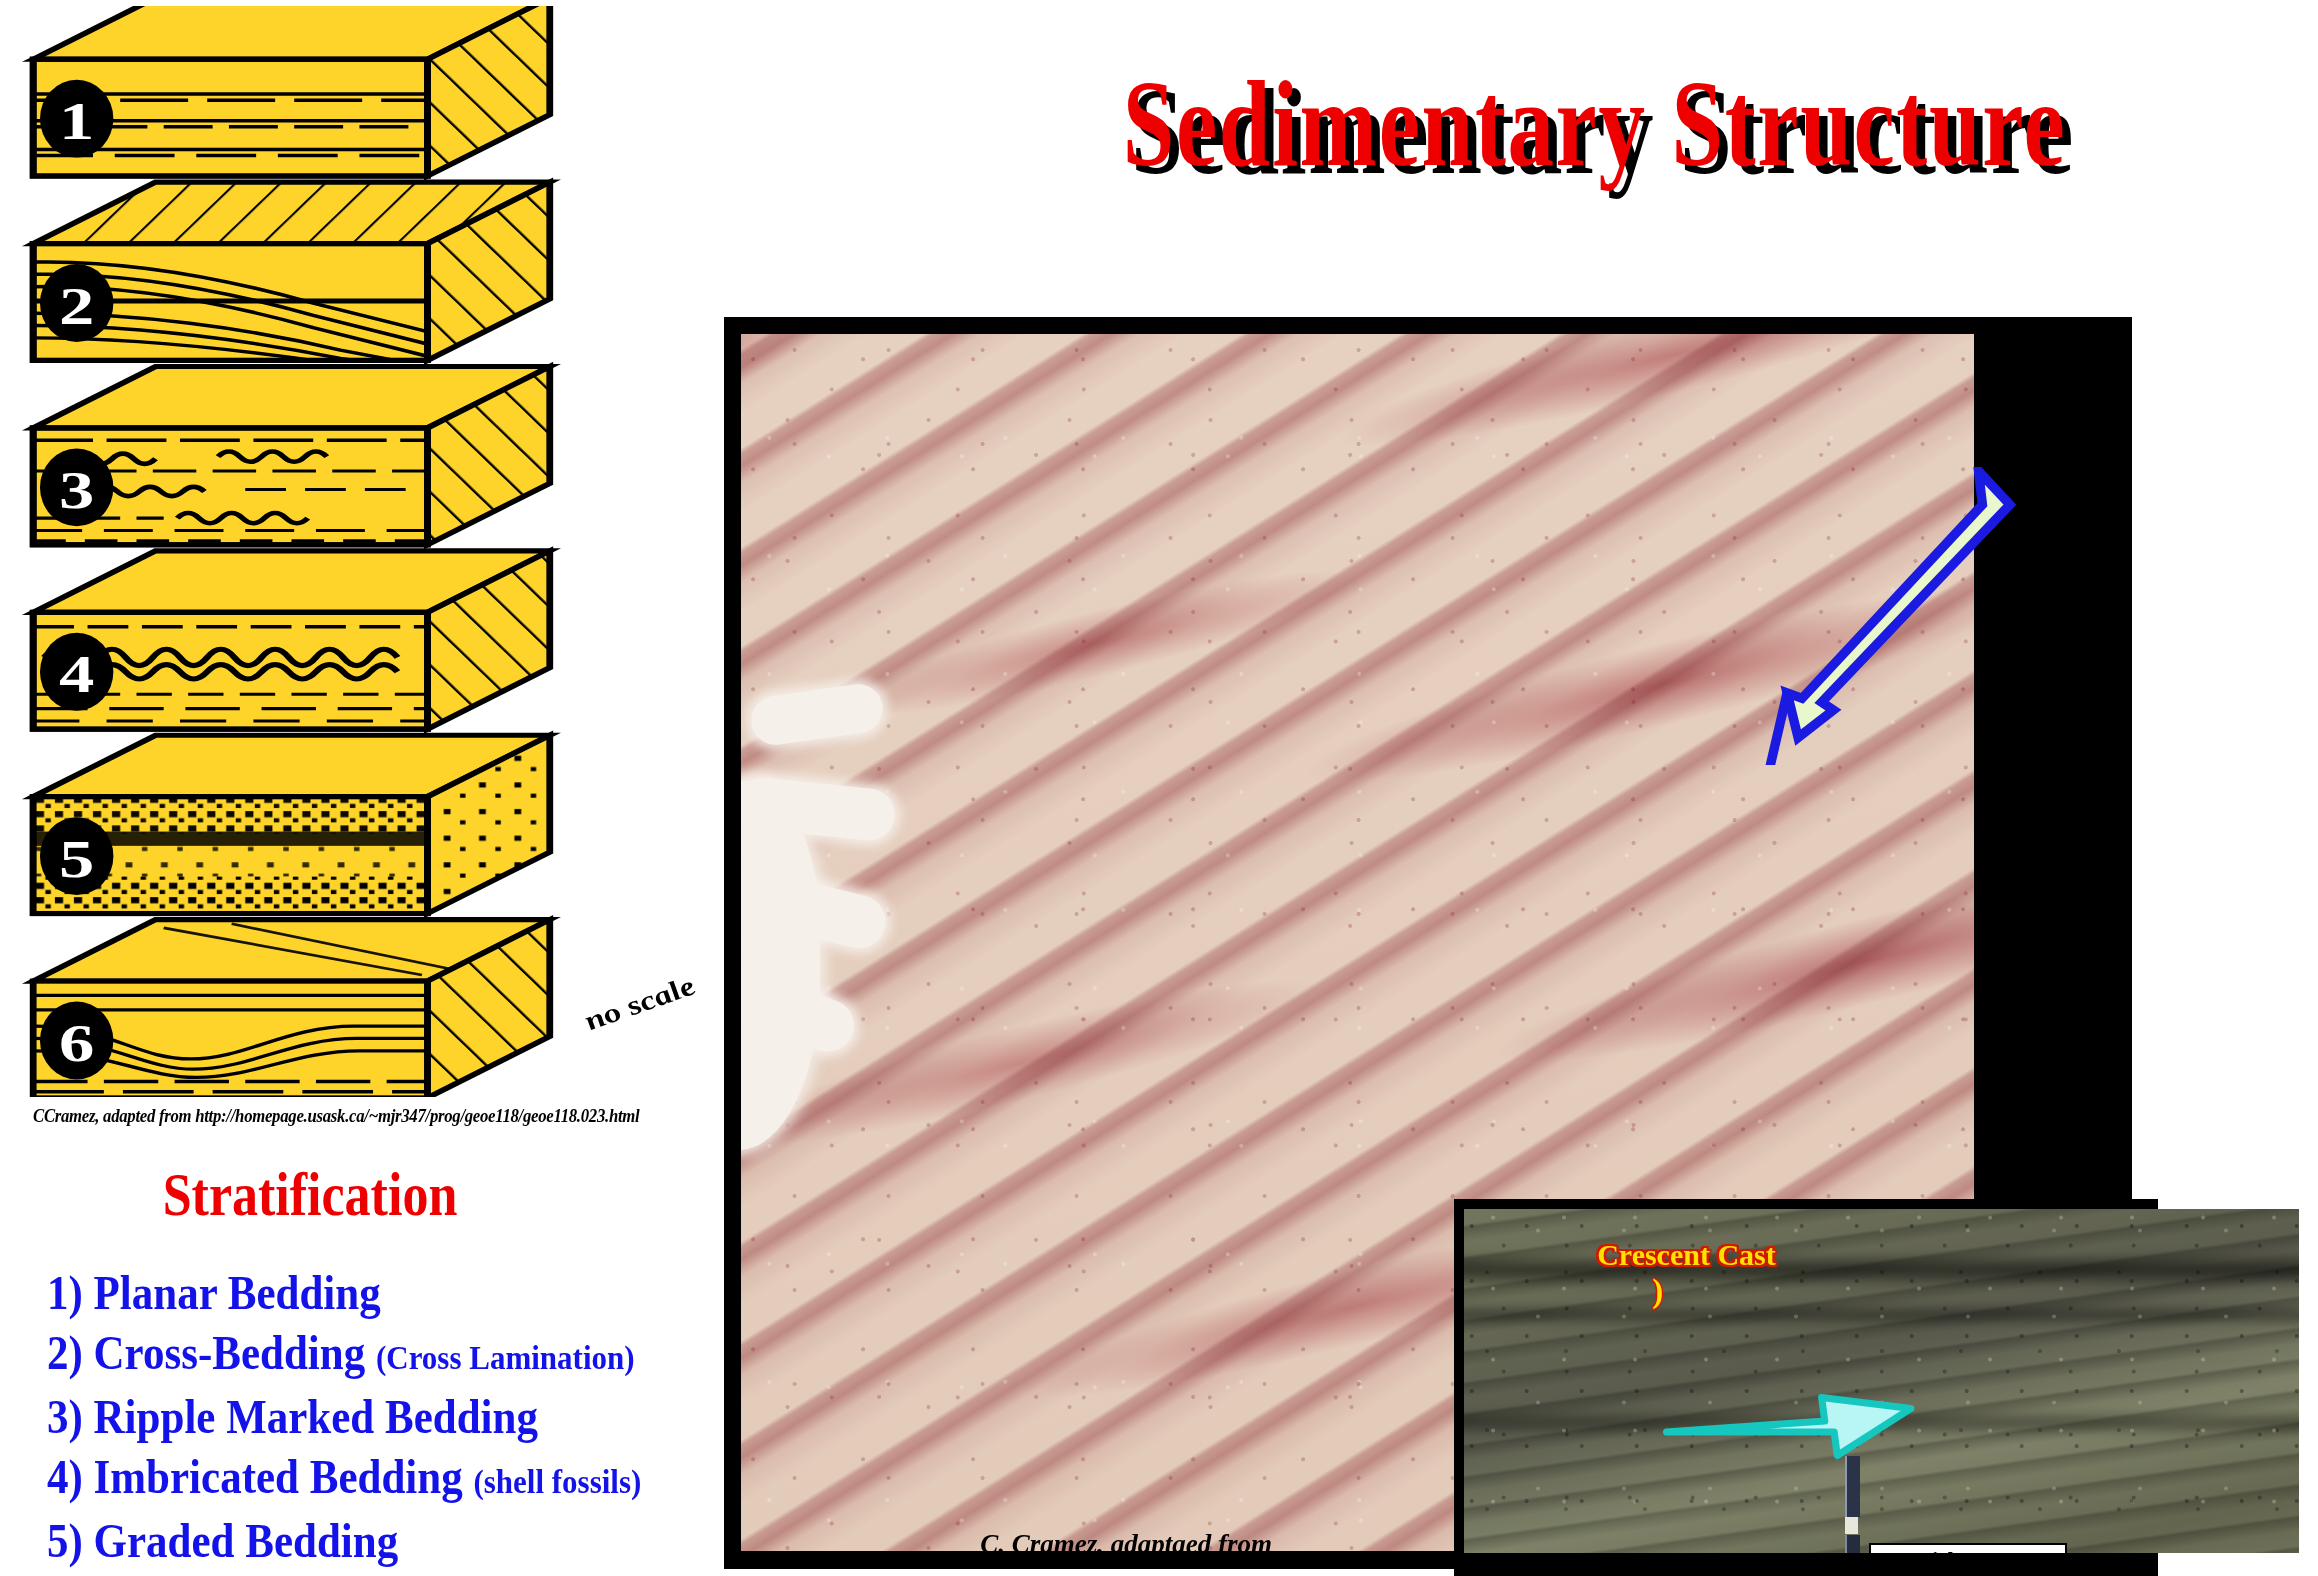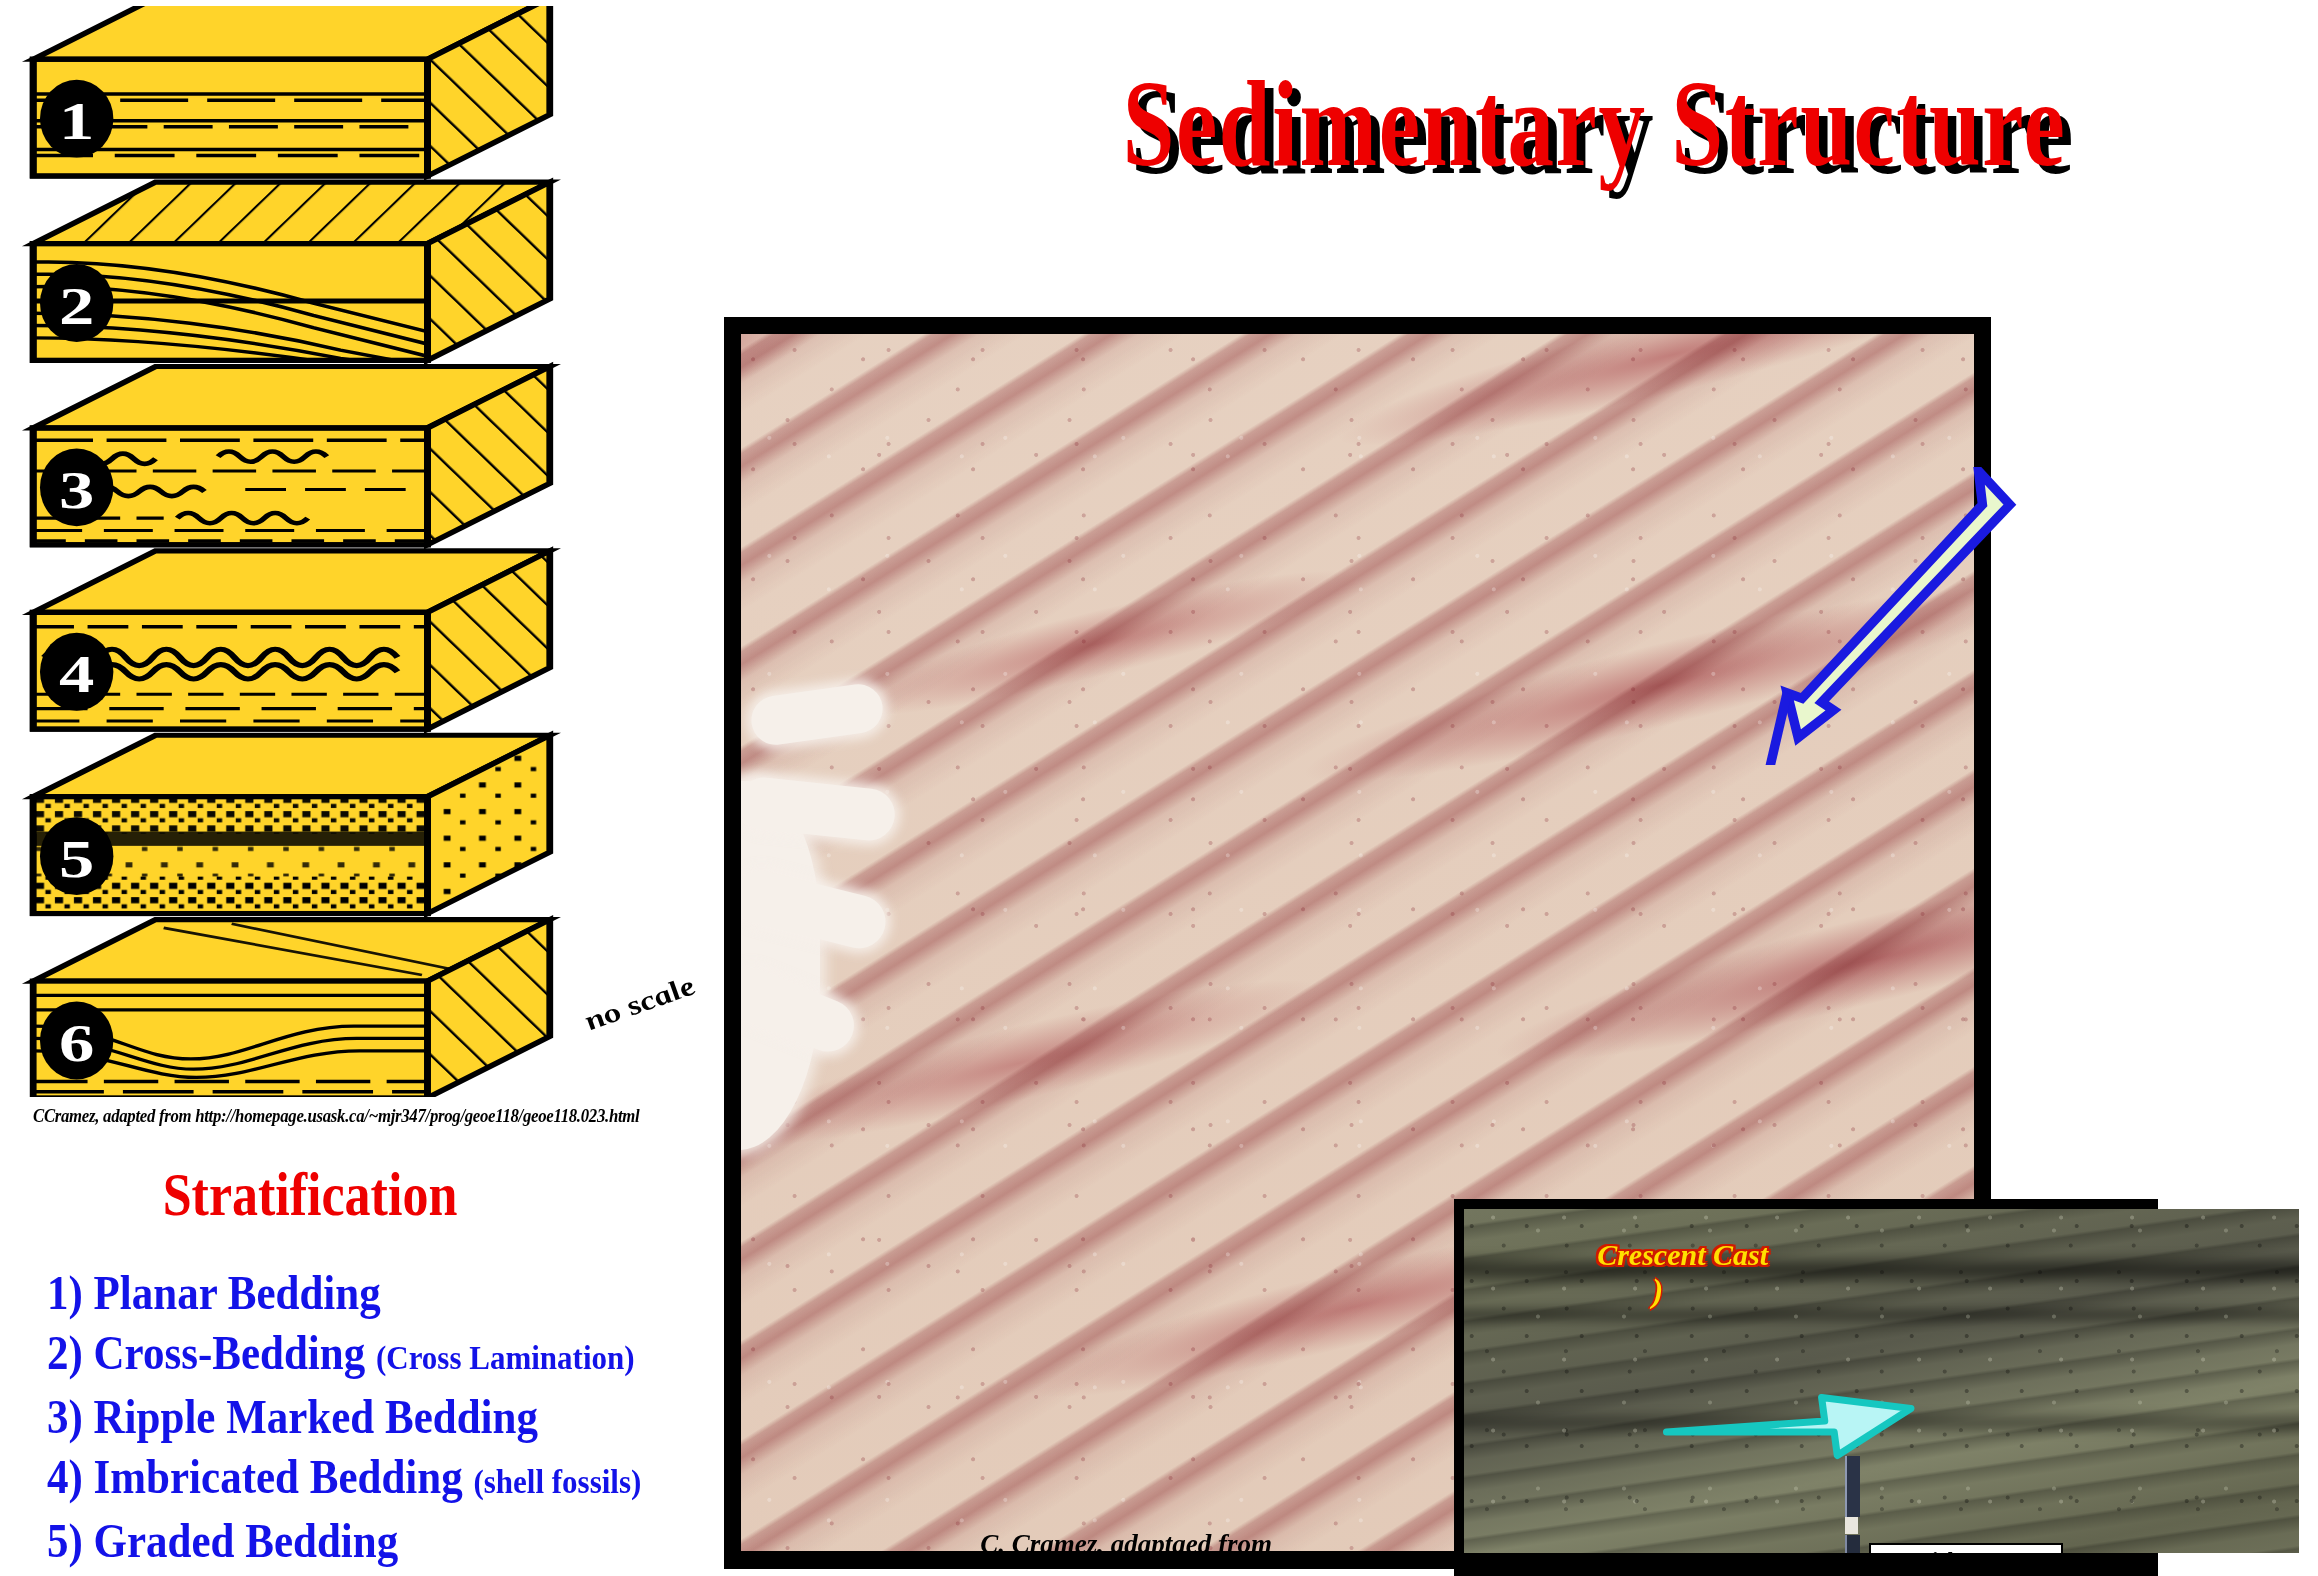--- a/index.html
+++ b/index.html
@@ -27,21 +27,21 @@
   #strat-head{position:absolute;left:0px;top:1160px;width:620px;text-align:center;
       font-family:"Liberation Serif",serif;font-weight:bold;font-size:52px;
       color:#ee0000;transform:scaleY(1.18);transform-origin:center top;}
   #strat-list{position:absolute;left:47px;top:1260px;width:675px;}
   .strat-item{font-family:"Liberation Serif",serif;font-weight:bold;
       color:#1312e8;font-size:43px;line-height:60px;white-space:nowrap;
       transform:scaleY(1.12);transform-origin:left top;}
   .strat-sub{font-size:31px;}
 
   
-  #photo-frame{position:absolute;left:724px;top:317px;width:1267px;height:1252px;
+  #photo-frame{position:absolute;left:724px;top:317px;width:1408px;height:1252px;
       background:#000000;padding:4px;box-sizing:border-box;}
   #photo-inner{position:absolute;left:17.3px;top:17.3px;width:1233px;height:1217px;
       overflow:hidden;background:#d9bda9;}
   .rockbg{position:absolute;inset:0;
      background:
       radial-gradient(ellipse 204px 55px at 18% 8%,  rgba(150,28,40,.55), rgba(150,28,40,0) 70%),
       radial-gradient(ellipse 298px 47px at 62% 5%,  rgba(150,28,40,.50), rgba(150,28,40,0) 70%),
       radial-gradient(ellipse 236px 43px at 92% 12%, rgba(140,25,38,.62), rgba(140,25,38,0) 70%),
       radial-gradient(ellipse 330px 36px at 75% 22%, rgba(150,28,40,.45), rgba(150,28,40,0) 72%),
       radial-gradient(ellipse 259px 31px at 40% 30%, rgba(155,35,45,.40), rgba(155,35,45,0) 72%),
@@ -81,21 +81,21 @@
   .photo-caption{position:absolute;left:7.9px;top:1193px;width:754px;text-align:center;
       font-family:"Liberation Serif",serif;font-style:italic;font-weight:bold;
       font-size:27px;line-height:35px;color:#000;}
 
   
   #main-arrow{position:absolute;left:1641px;top:467px;width:377px;height:298px;
       pointer-events:none;}
 
   
   #inset-frame{position:absolute;left:1454px;top:1199px;width:704px;height:378px;
-      background:#000000;font-style:italic;}
+      background:#000000;}
   #inset-inner{position:absolute;left:10.2px;top:10.2px;width:835px;height:344px;
       overflow:hidden;background:#6b6e5a;}
   .shalebg{position:absolute;inset:-20%;
      background:
       linear-gradient(168deg,#7b7e68 0%,#6e7159 22%,#595a4c 45%,#7f8268 62%,#63654f 78%,#82856c 100%),
       repeating-linear-gradient(172deg, rgba(0,0,0,.00) 0 14px, rgba(0,0,0,.22) 17.3px, rgba(0,0,0,.00) 31px);
      background-blend-mode:multiply;}
   .shalegrain{position:absolute;inset:0;opacity:.5;
      background:
        radial-gradient(circle at 14% 31%, rgba(0,0,0,.6) 0 1.6px, transparent 2.4px),

